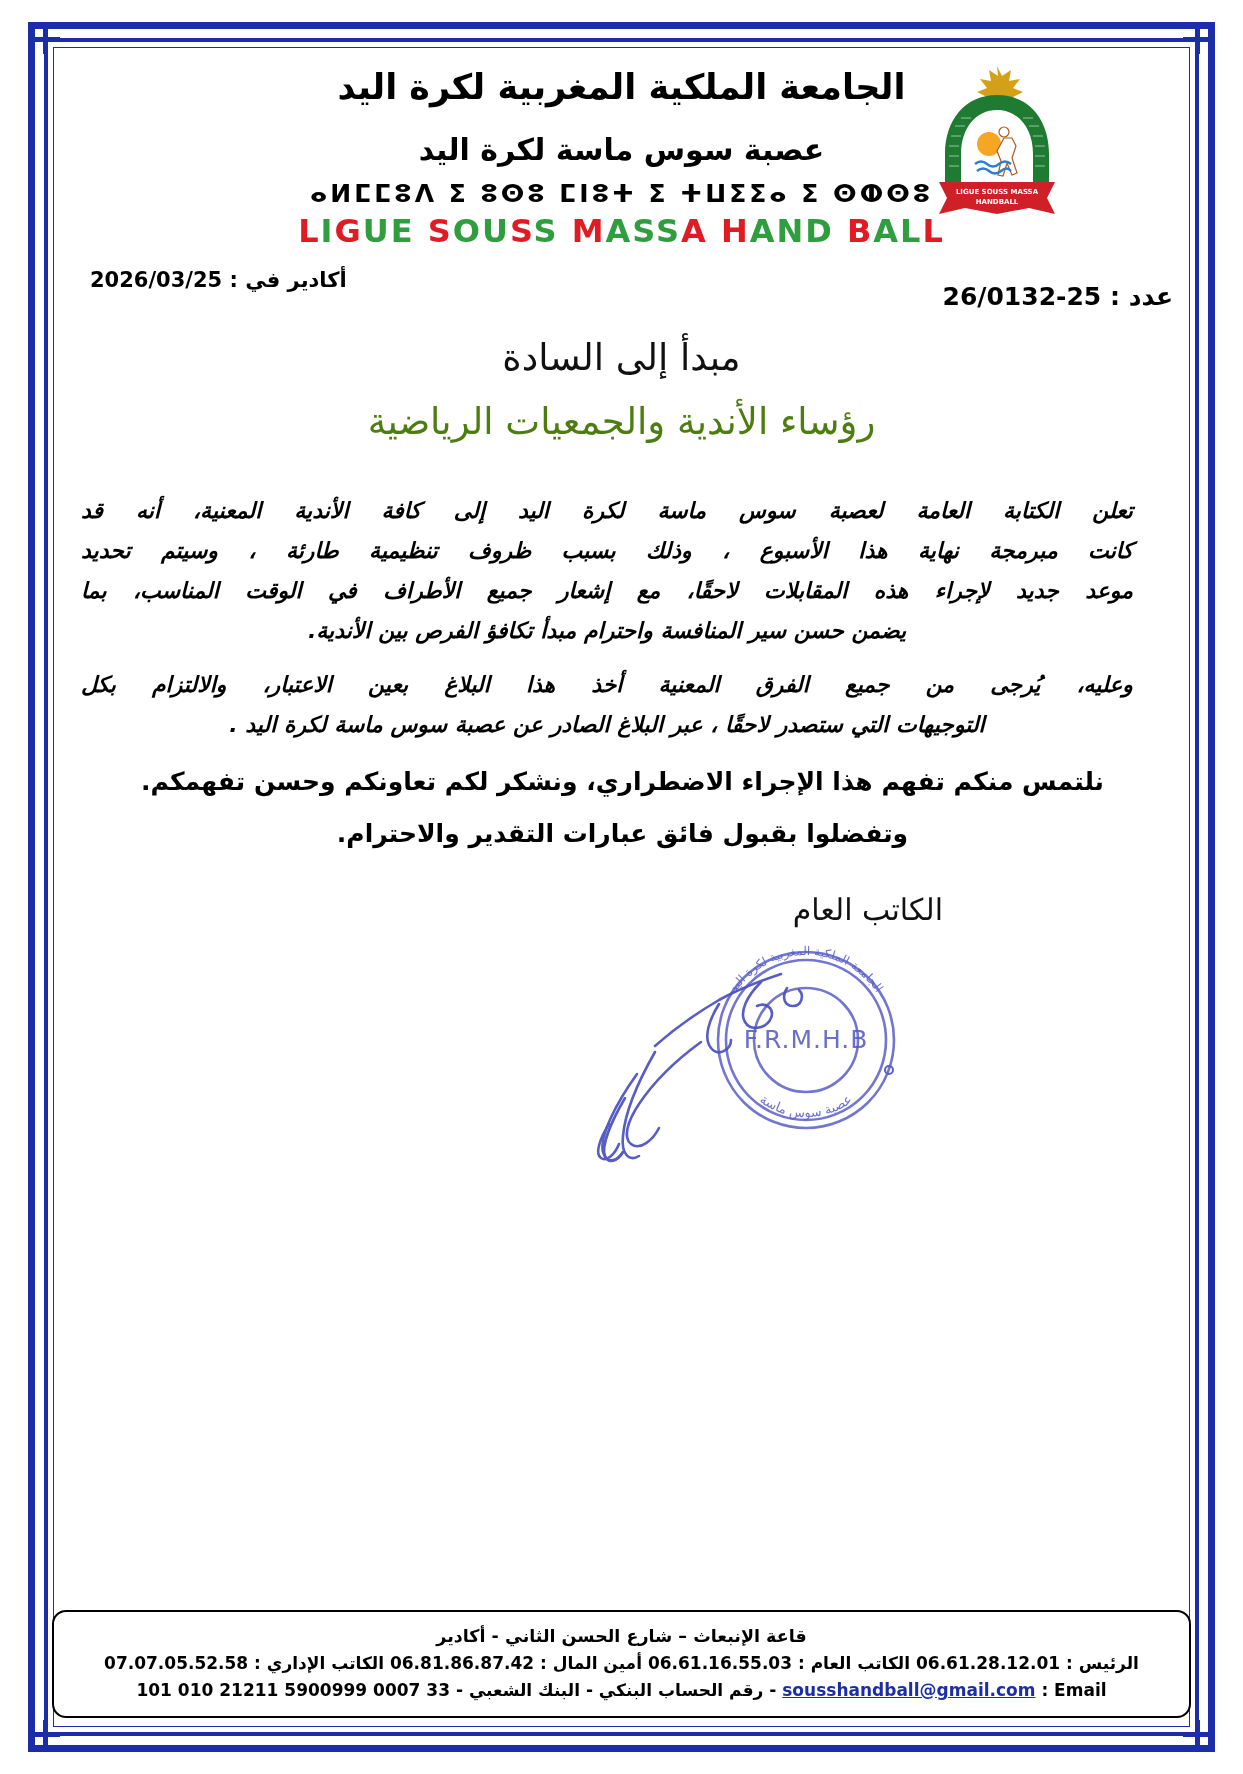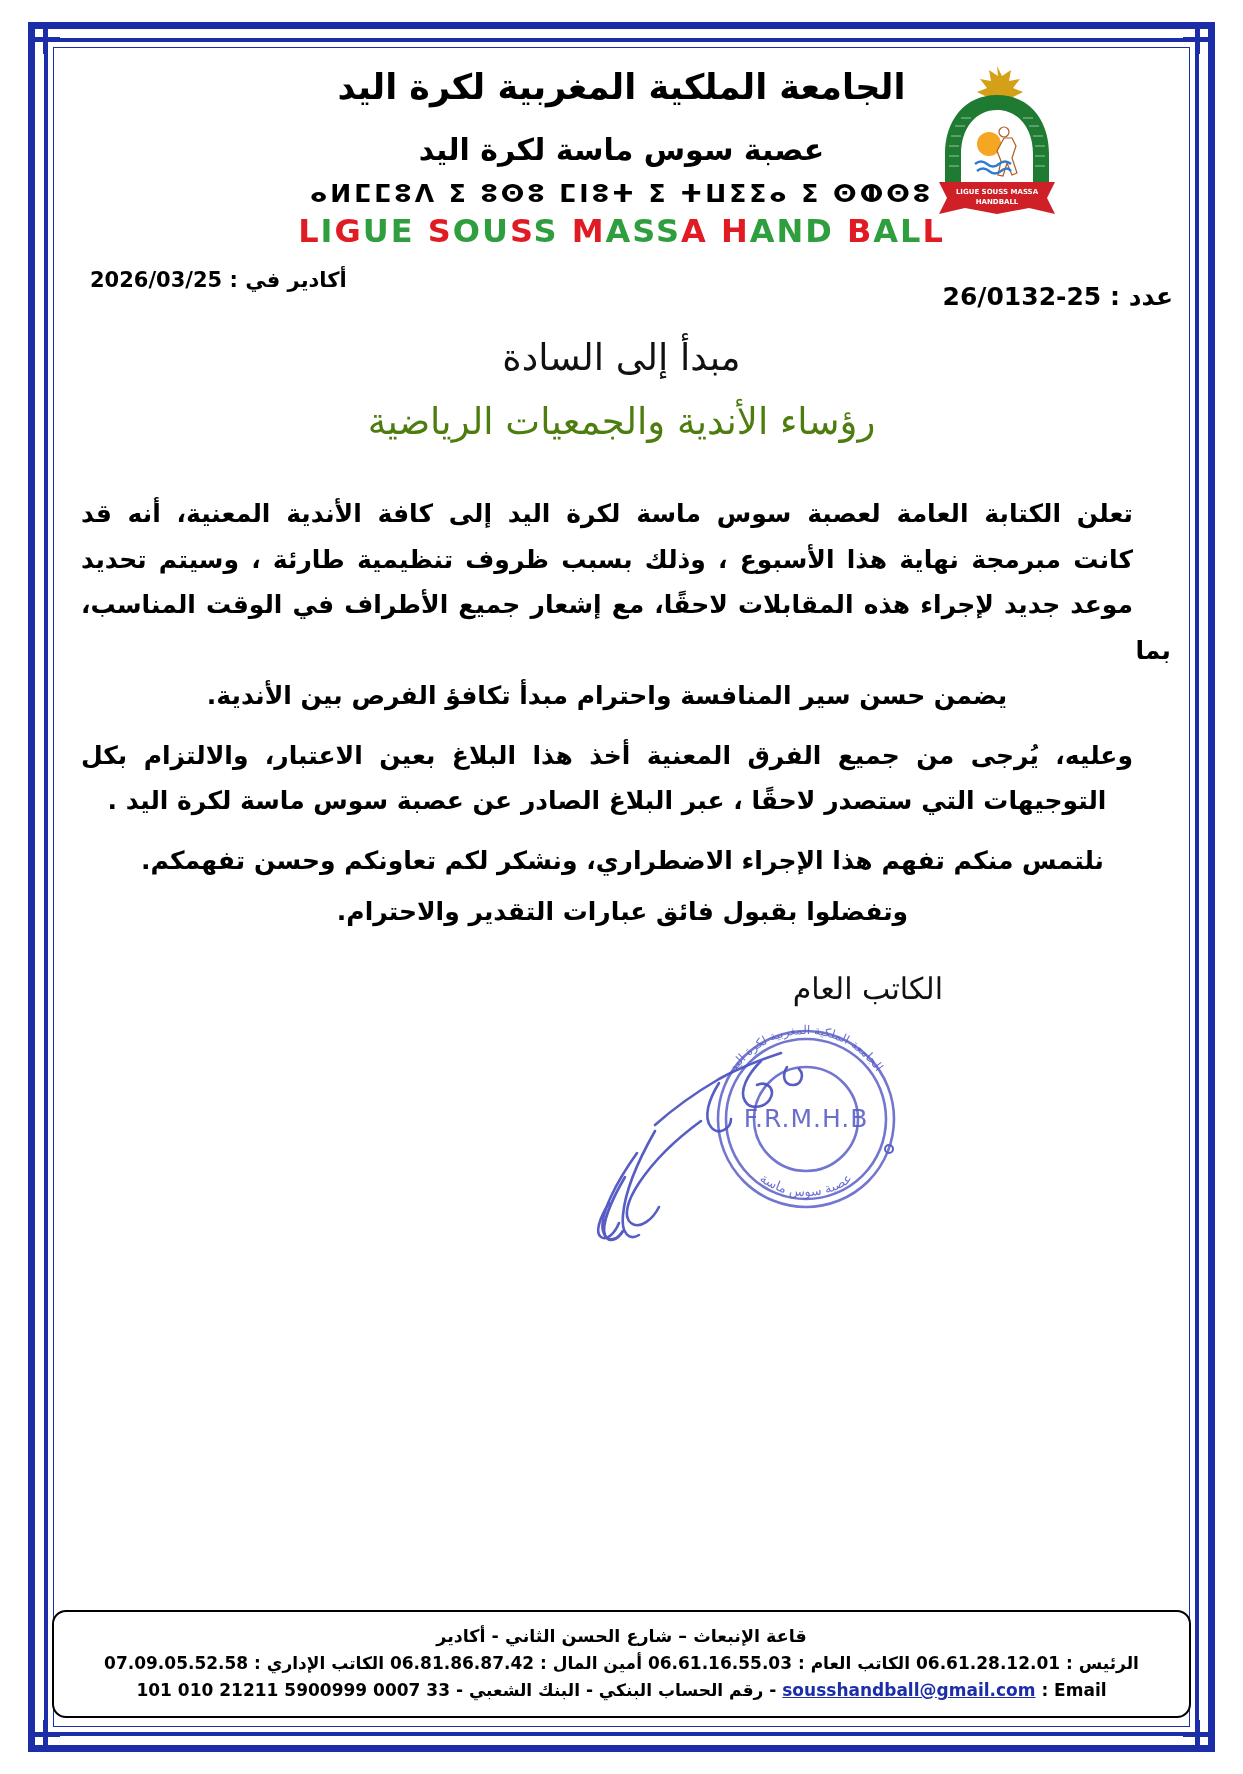--- a/index.html
+++ b/index.html
@@ -190,27 +190,28 @@
     margin-top: 8px;
   }
 
   
   .body-block {
     margin-top: 42px;
     padding: 0 10px 0 12px;
   }
   .para {
     font-family: "DejaVu Sans", sans-serif;
-    font-size: 25px;
+    font-size: 22px;
     font-weight: bold;
     color: #000;
     line-height: 1.82;
     text-align: justify;
     text-align-last: center;
     margin: 0 0 14px 7px;
+    font-style: italic;
   }
   .para.indent { text-indent: 38px; }
   .line-center {
     font-family: "DejaVu Sans", sans-serif;
     font-size: 25px;
     font-weight: bold;
     color: #000;
     line-height: 1.82;
     text-align: center;
     margin: 0 0 6px 0;
@@ -410,19 +411,19 @@
             <path d="M58 172 c-10 16 -14 30 -8 34 6 4 14 -4 18 -14"></path>
             <path d="M236 36 c-6 10 -2 18 6 18 8 0 12 -10 6 -16"></path>
           </g>
         </svg>
       </div>
     </div>
   </div>
 
   <div class="footer-box">
     <div class="f-line addr">قاعة الإنبعاث – شارع الحسن الثاني  - أكادير</div>
-    <div class="f-line">الرئيس : 06.61.28.12.01 الكاتب العام : 06.61.16.55.03 أمين المال :  06.81.86.87.42 الكاتب الإداري : 07.09.05.52.58</div>
+    <div class="f-line">الرئيس : 06.61.28.12.01 الكاتب العام : 06.61.16.55.03 أمين المال :  06.81.86.87.42 الكاتب الإداري : 07.07.05.52.58</div>
     <div class="f-line">
       <span>Email : </span><a class="f-email-link" href="#">sousshandball@gmail.com</a><span> - رقم الحساب البنكي - البنك الشعبي - 33 0007 5900999 21211 010 101</span>
     </div>
   </div>
 
 </div>
 
 </body></html>

